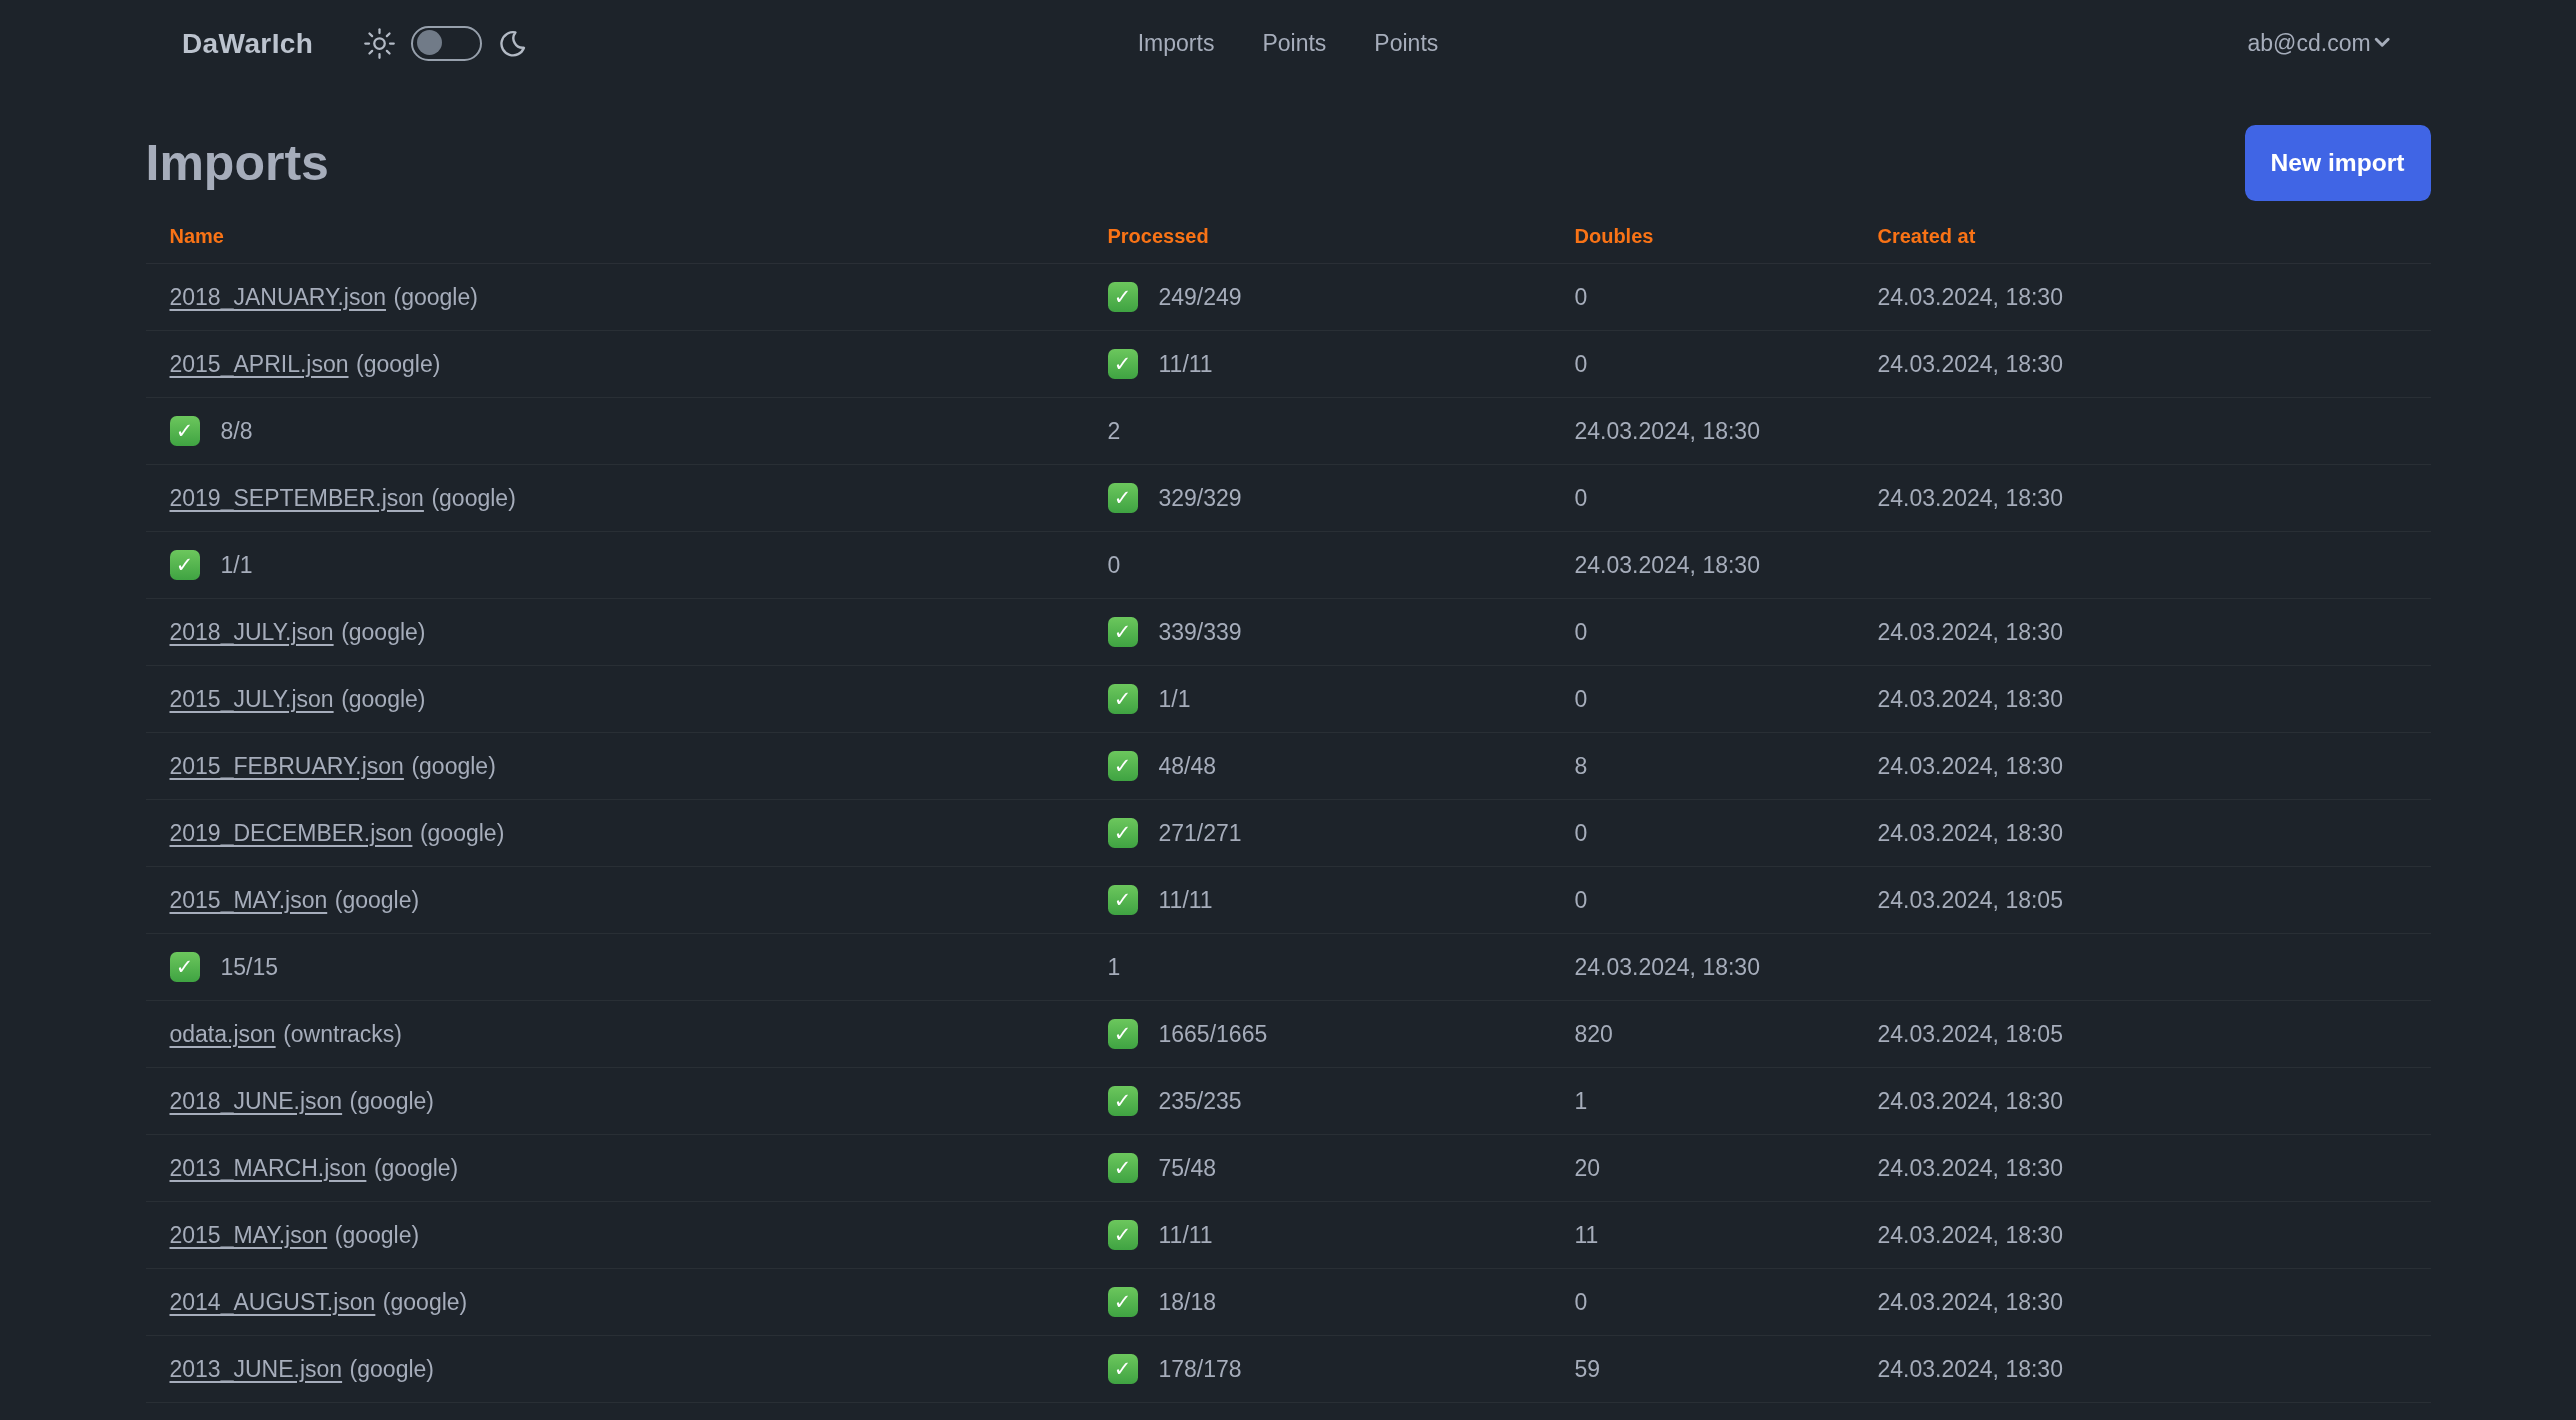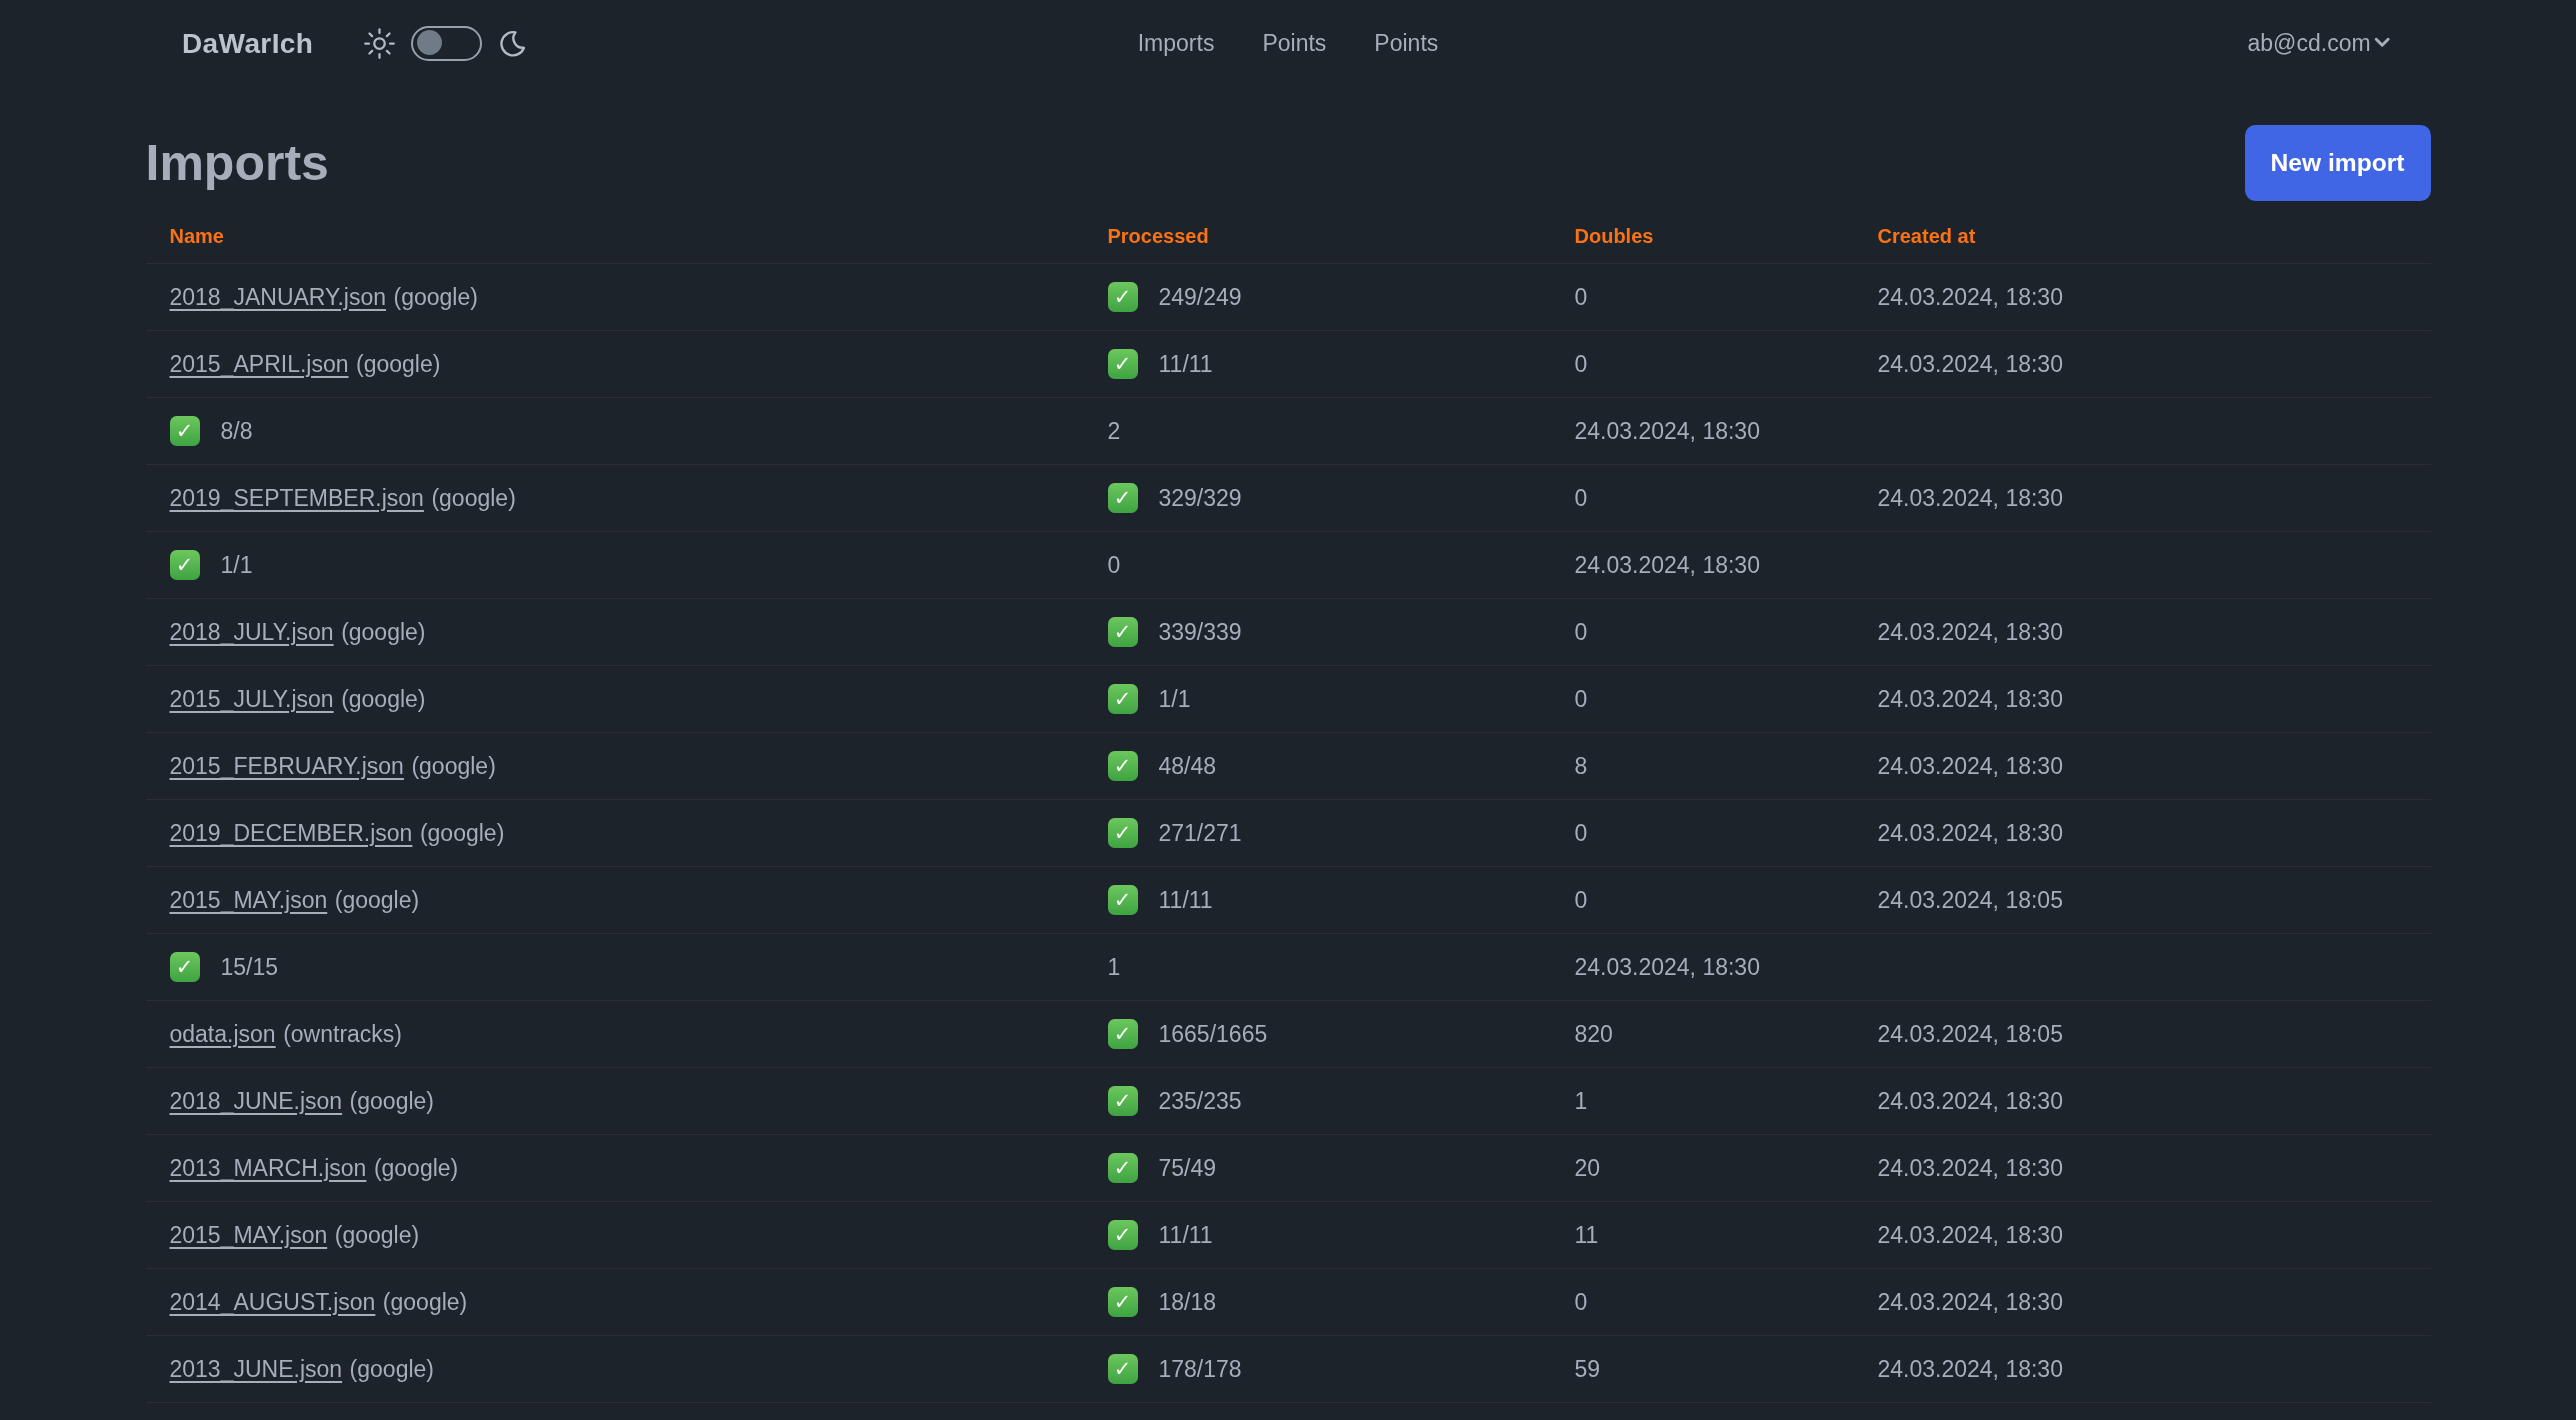--- a/index.html
+++ b/index.html
@@ -357,21 +357,21 @@
     <div>1</div>
     <div>24.03.2024, 18:30</div>
   </div>
 
   <div class="tr row">
     <div class="name-cell">
       <a>2013_MARCH.json</a><span class="src">(google)</span>
     </div>
     <div class="proc-cell">
       <span class="check-badge"></span>
-      <span>75/49</span>
+      <span>75/48</span>
     </div>
     <div>20</div>
     <div>24.03.2024, 18:30</div>
   </div>
 
   <div class="tr row">
     <div class="name-cell">
       <a>2015_MAY.json</a><span class="src">(google)</span>
     </div>
     <div class="proc-cell">

